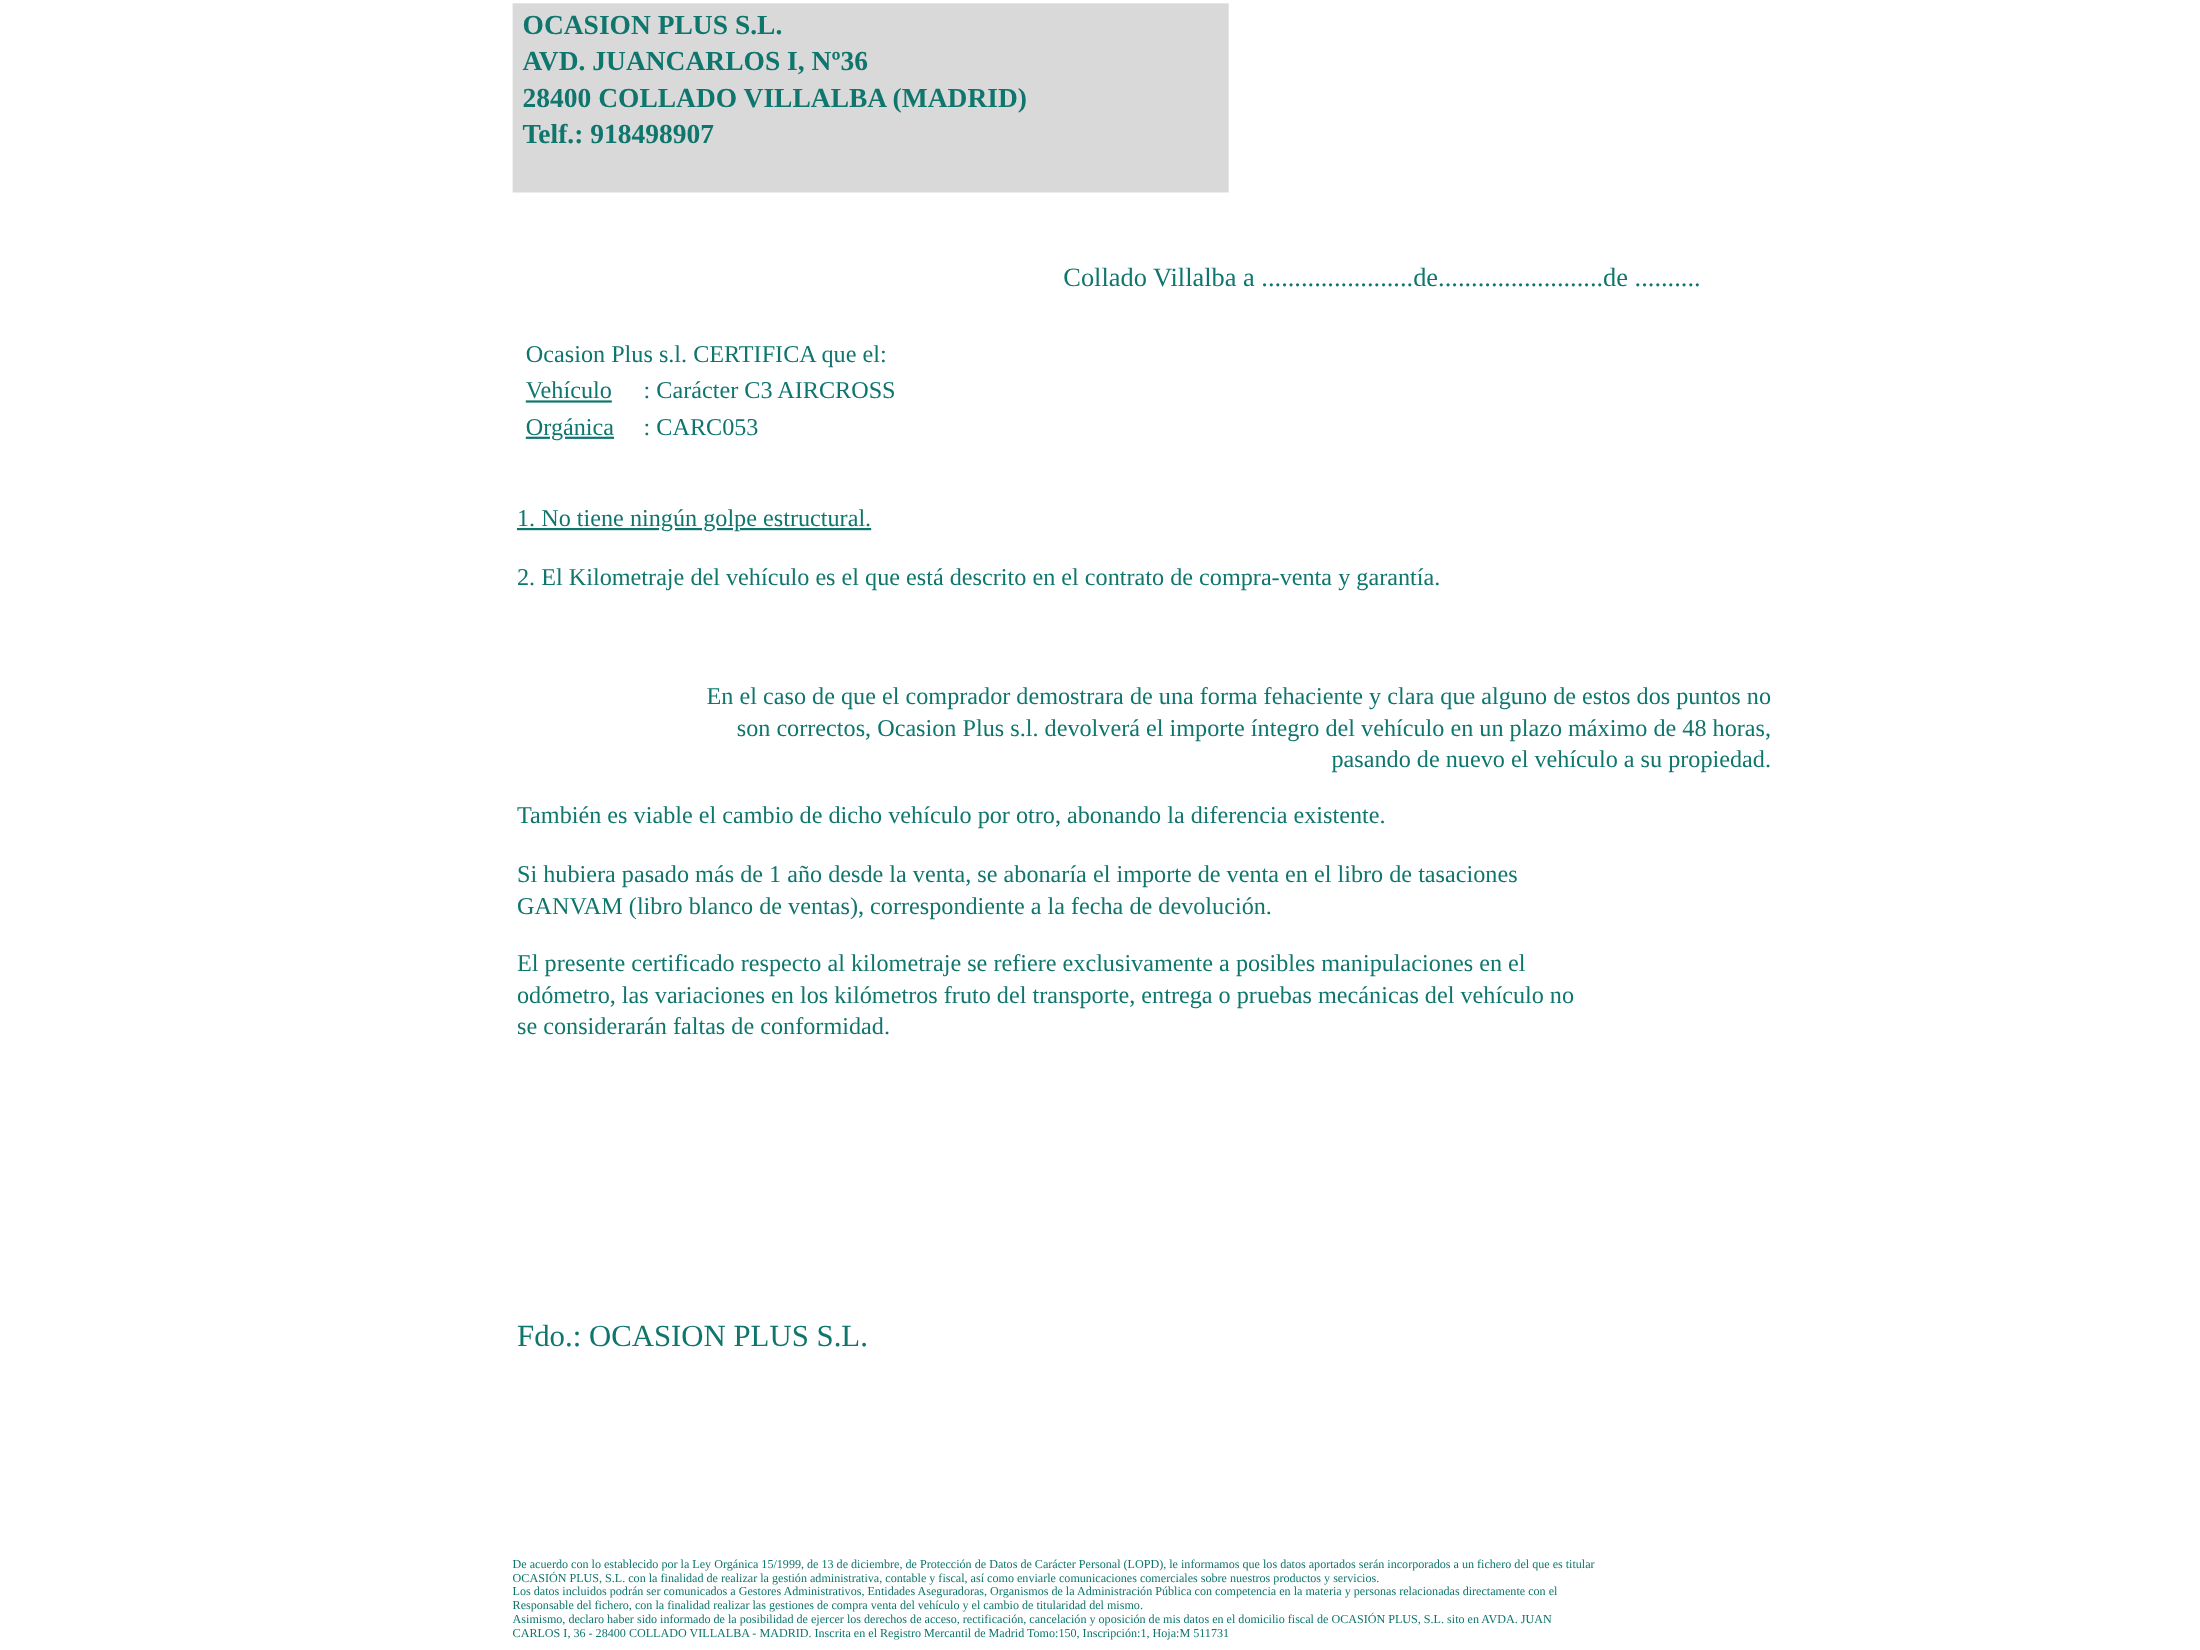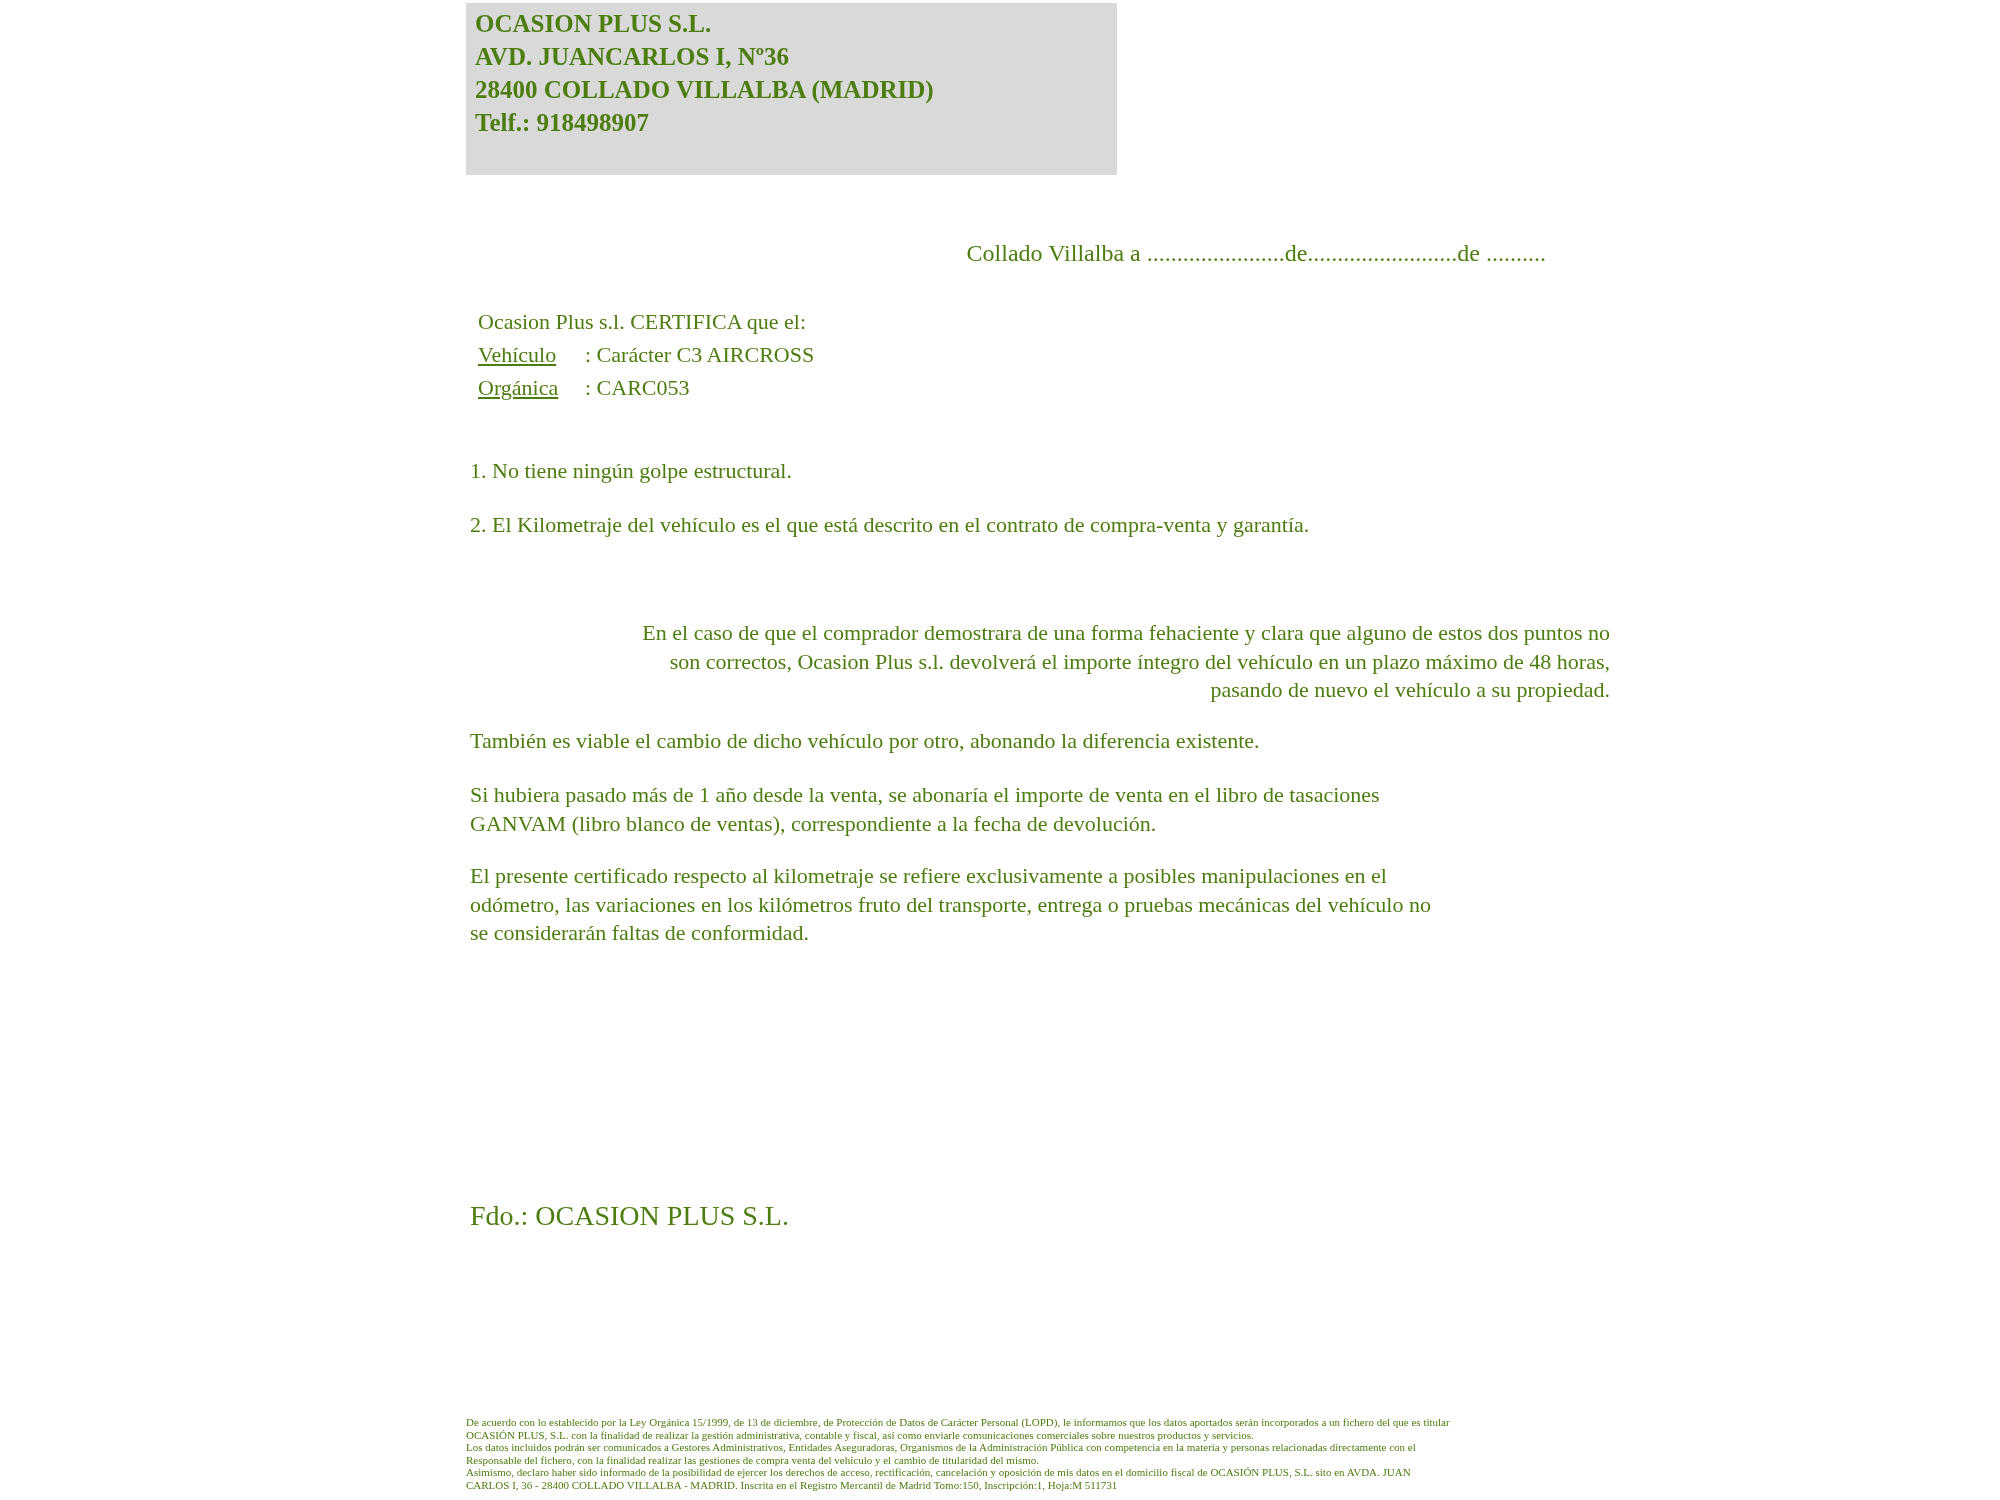--- a/index.html
+++ b/index.html
@@ -1,34 +1,34 @@
 <!DOCTYPE html>
 <html><head>
 <meta charset="utf-8">
 <style>
   html, body { margin:0; padding:0; background:#ffffff; }
   .page {
     position:relative; width:2000px; height:1500px; background:#ffffff;
-    font-family:"Liberation Serif", serif; color:#4d7c0f; overflow:hidden;
+    font-family:"Liberation Serif", serif; color:#0f766e; overflow:hidden;
   }
   .header-box {
     position:absolute; left:466px; top:3px; width:651px; height:172px;
     background:#d9d9d9; box-sizing:border-box; padding:4px 0 0 9px;
     font-weight:bold; font-size:25px; line-height:33px;
   }
   .date-line {
     position:absolute; left:466px; top:240px; width:1080px;
     text-align:right; font-size:24px; white-space:nowrap;
   }
   .cert-block { position:absolute; left:478px; top:305px; font-size:22px; line-height:33px; }
   .cert-row { display:flex; }
   .cert-label-wrap { display:inline-block; min-width:107px; }
   .underlined { text-decoration:underline; }
   .point { position:absolute; left:470px; font-size:22px; white-space:nowrap; }
-  .point-1 { top:458px; }
+  .point-1 { top:458px;text-decoration:underline; }
   .point-2 { top:512px; }
   .para {
     position:absolute; left:470px; width:1140px;
     font-size:22px; line-height:28.5px; white-space:pre-line;
   }
   .para-1 { top:619px;text-align:right; }
   .para-2 { top:727px; }
   .para-3 { top:781px; }
   .para-4 { top:862px; }
   .signature { position:absolute; left:470px; top:1200px; font-size:28px; }

